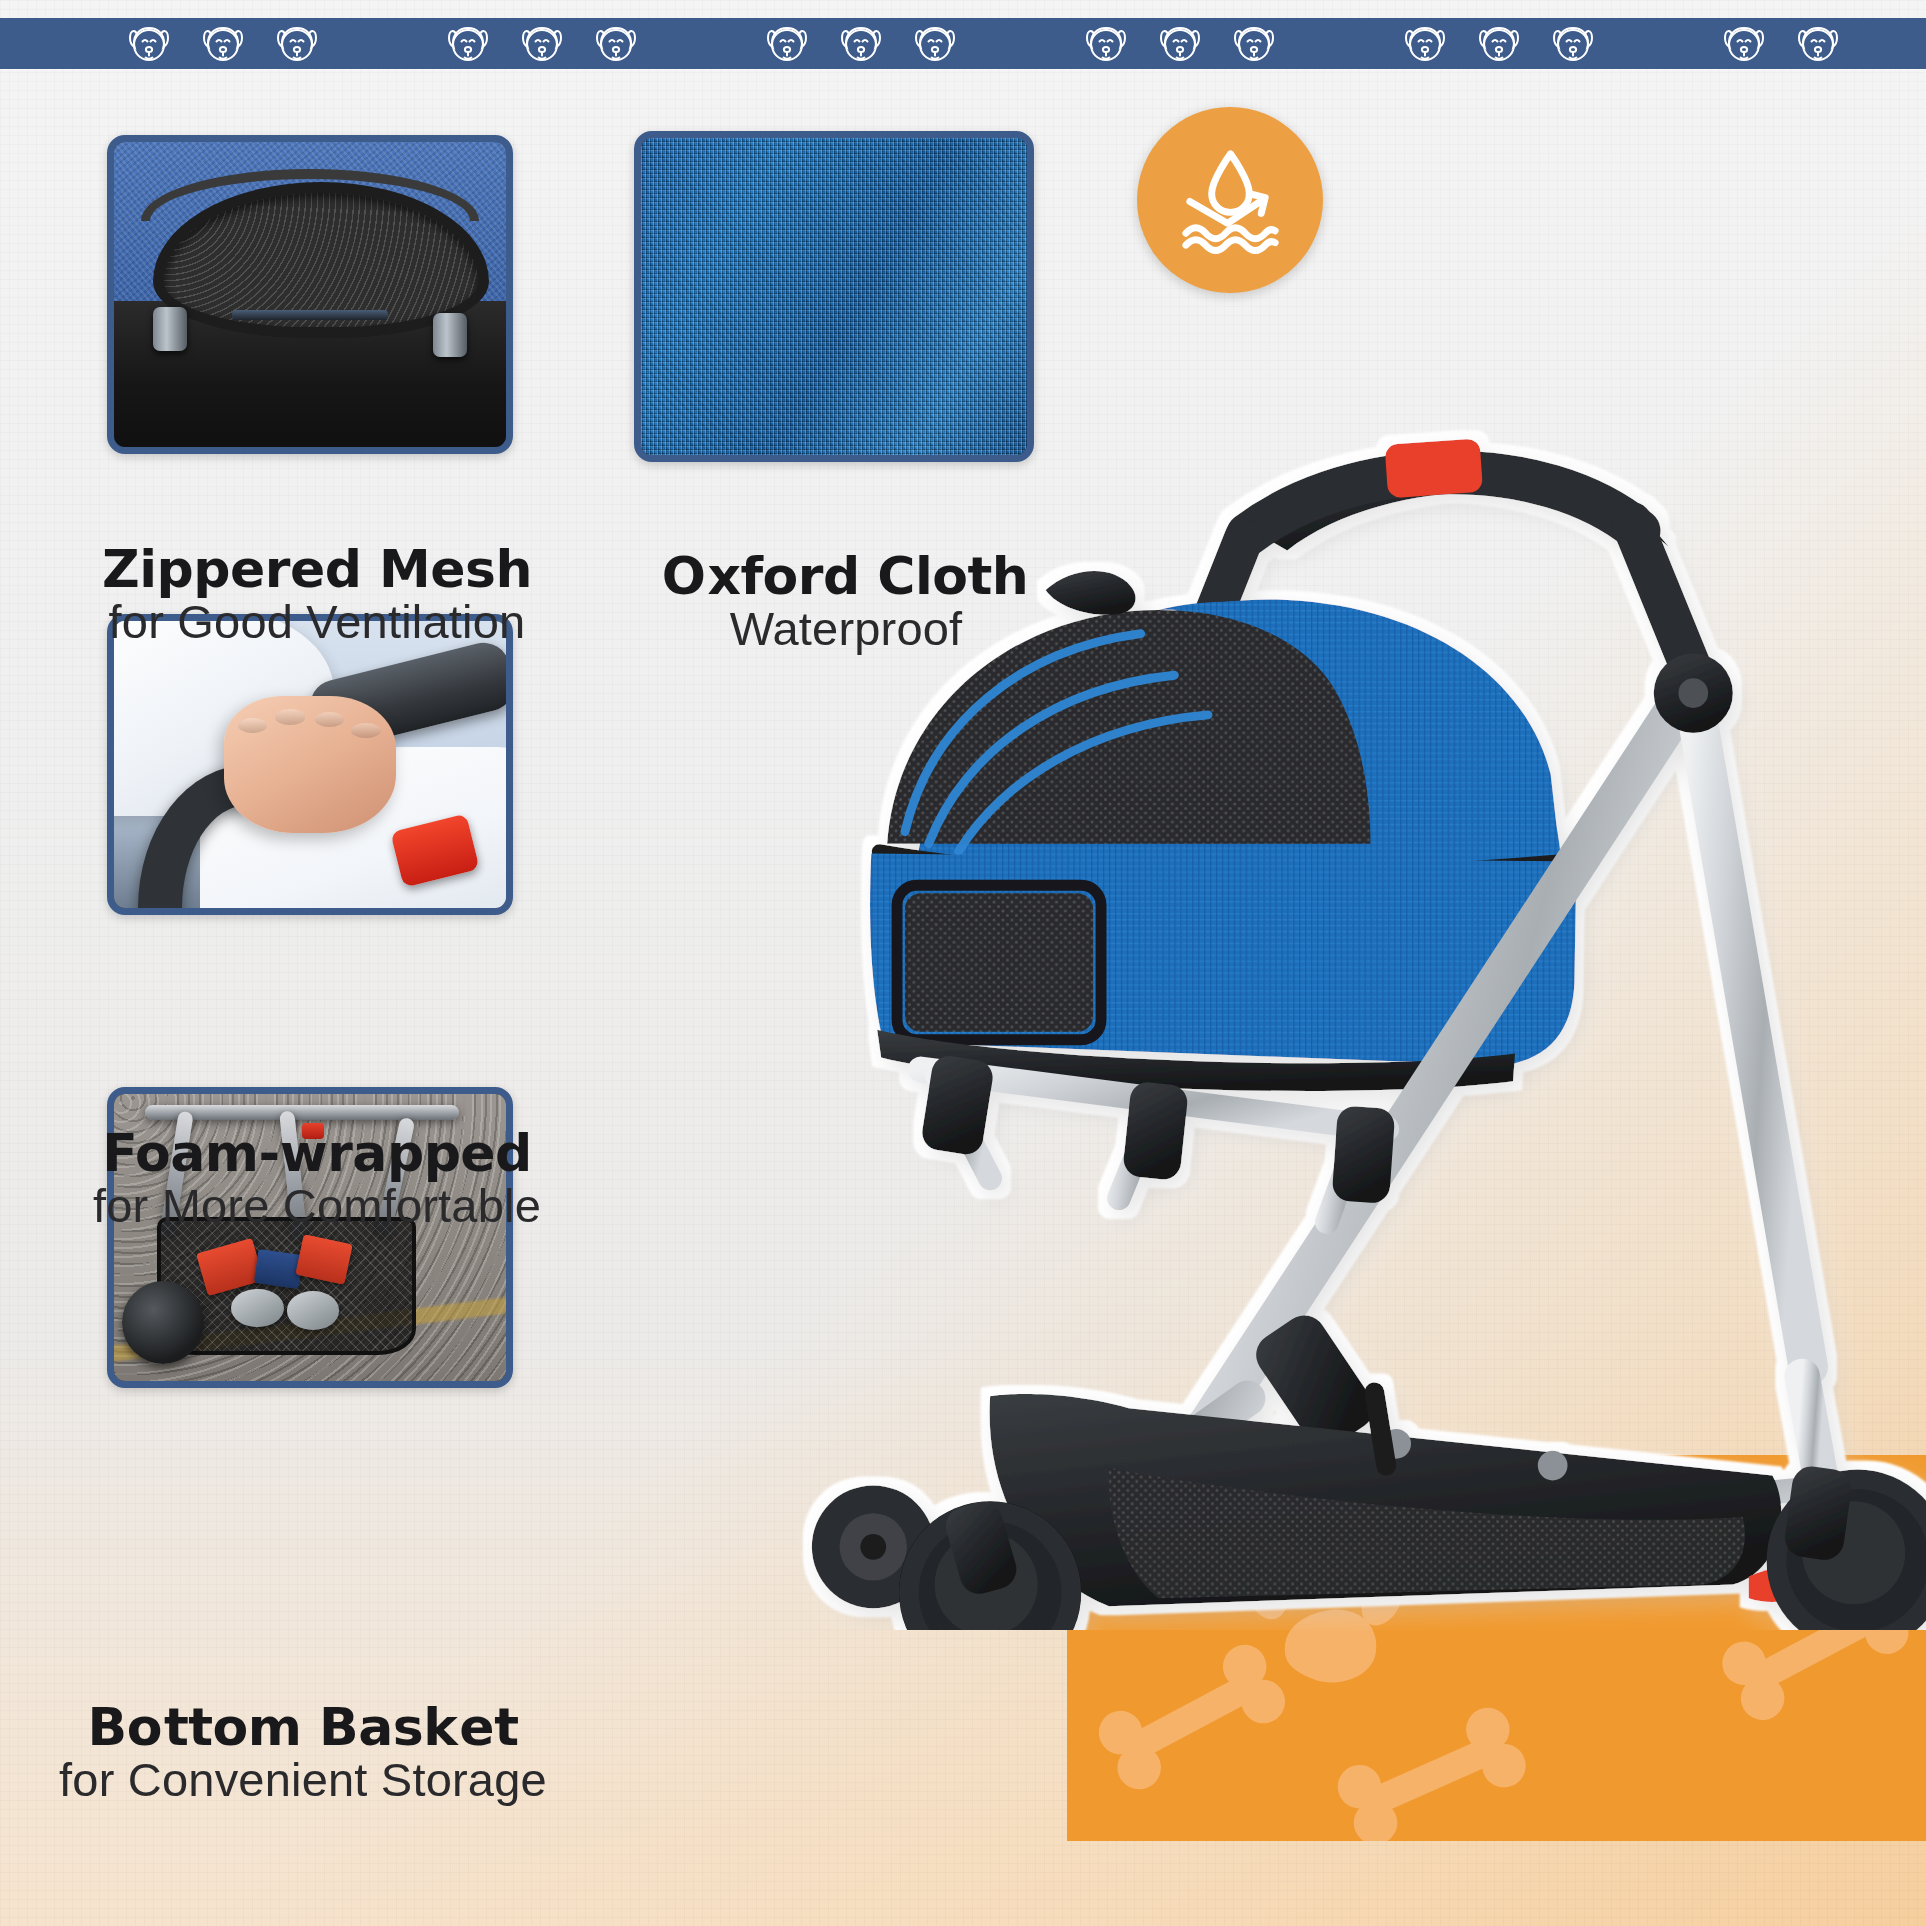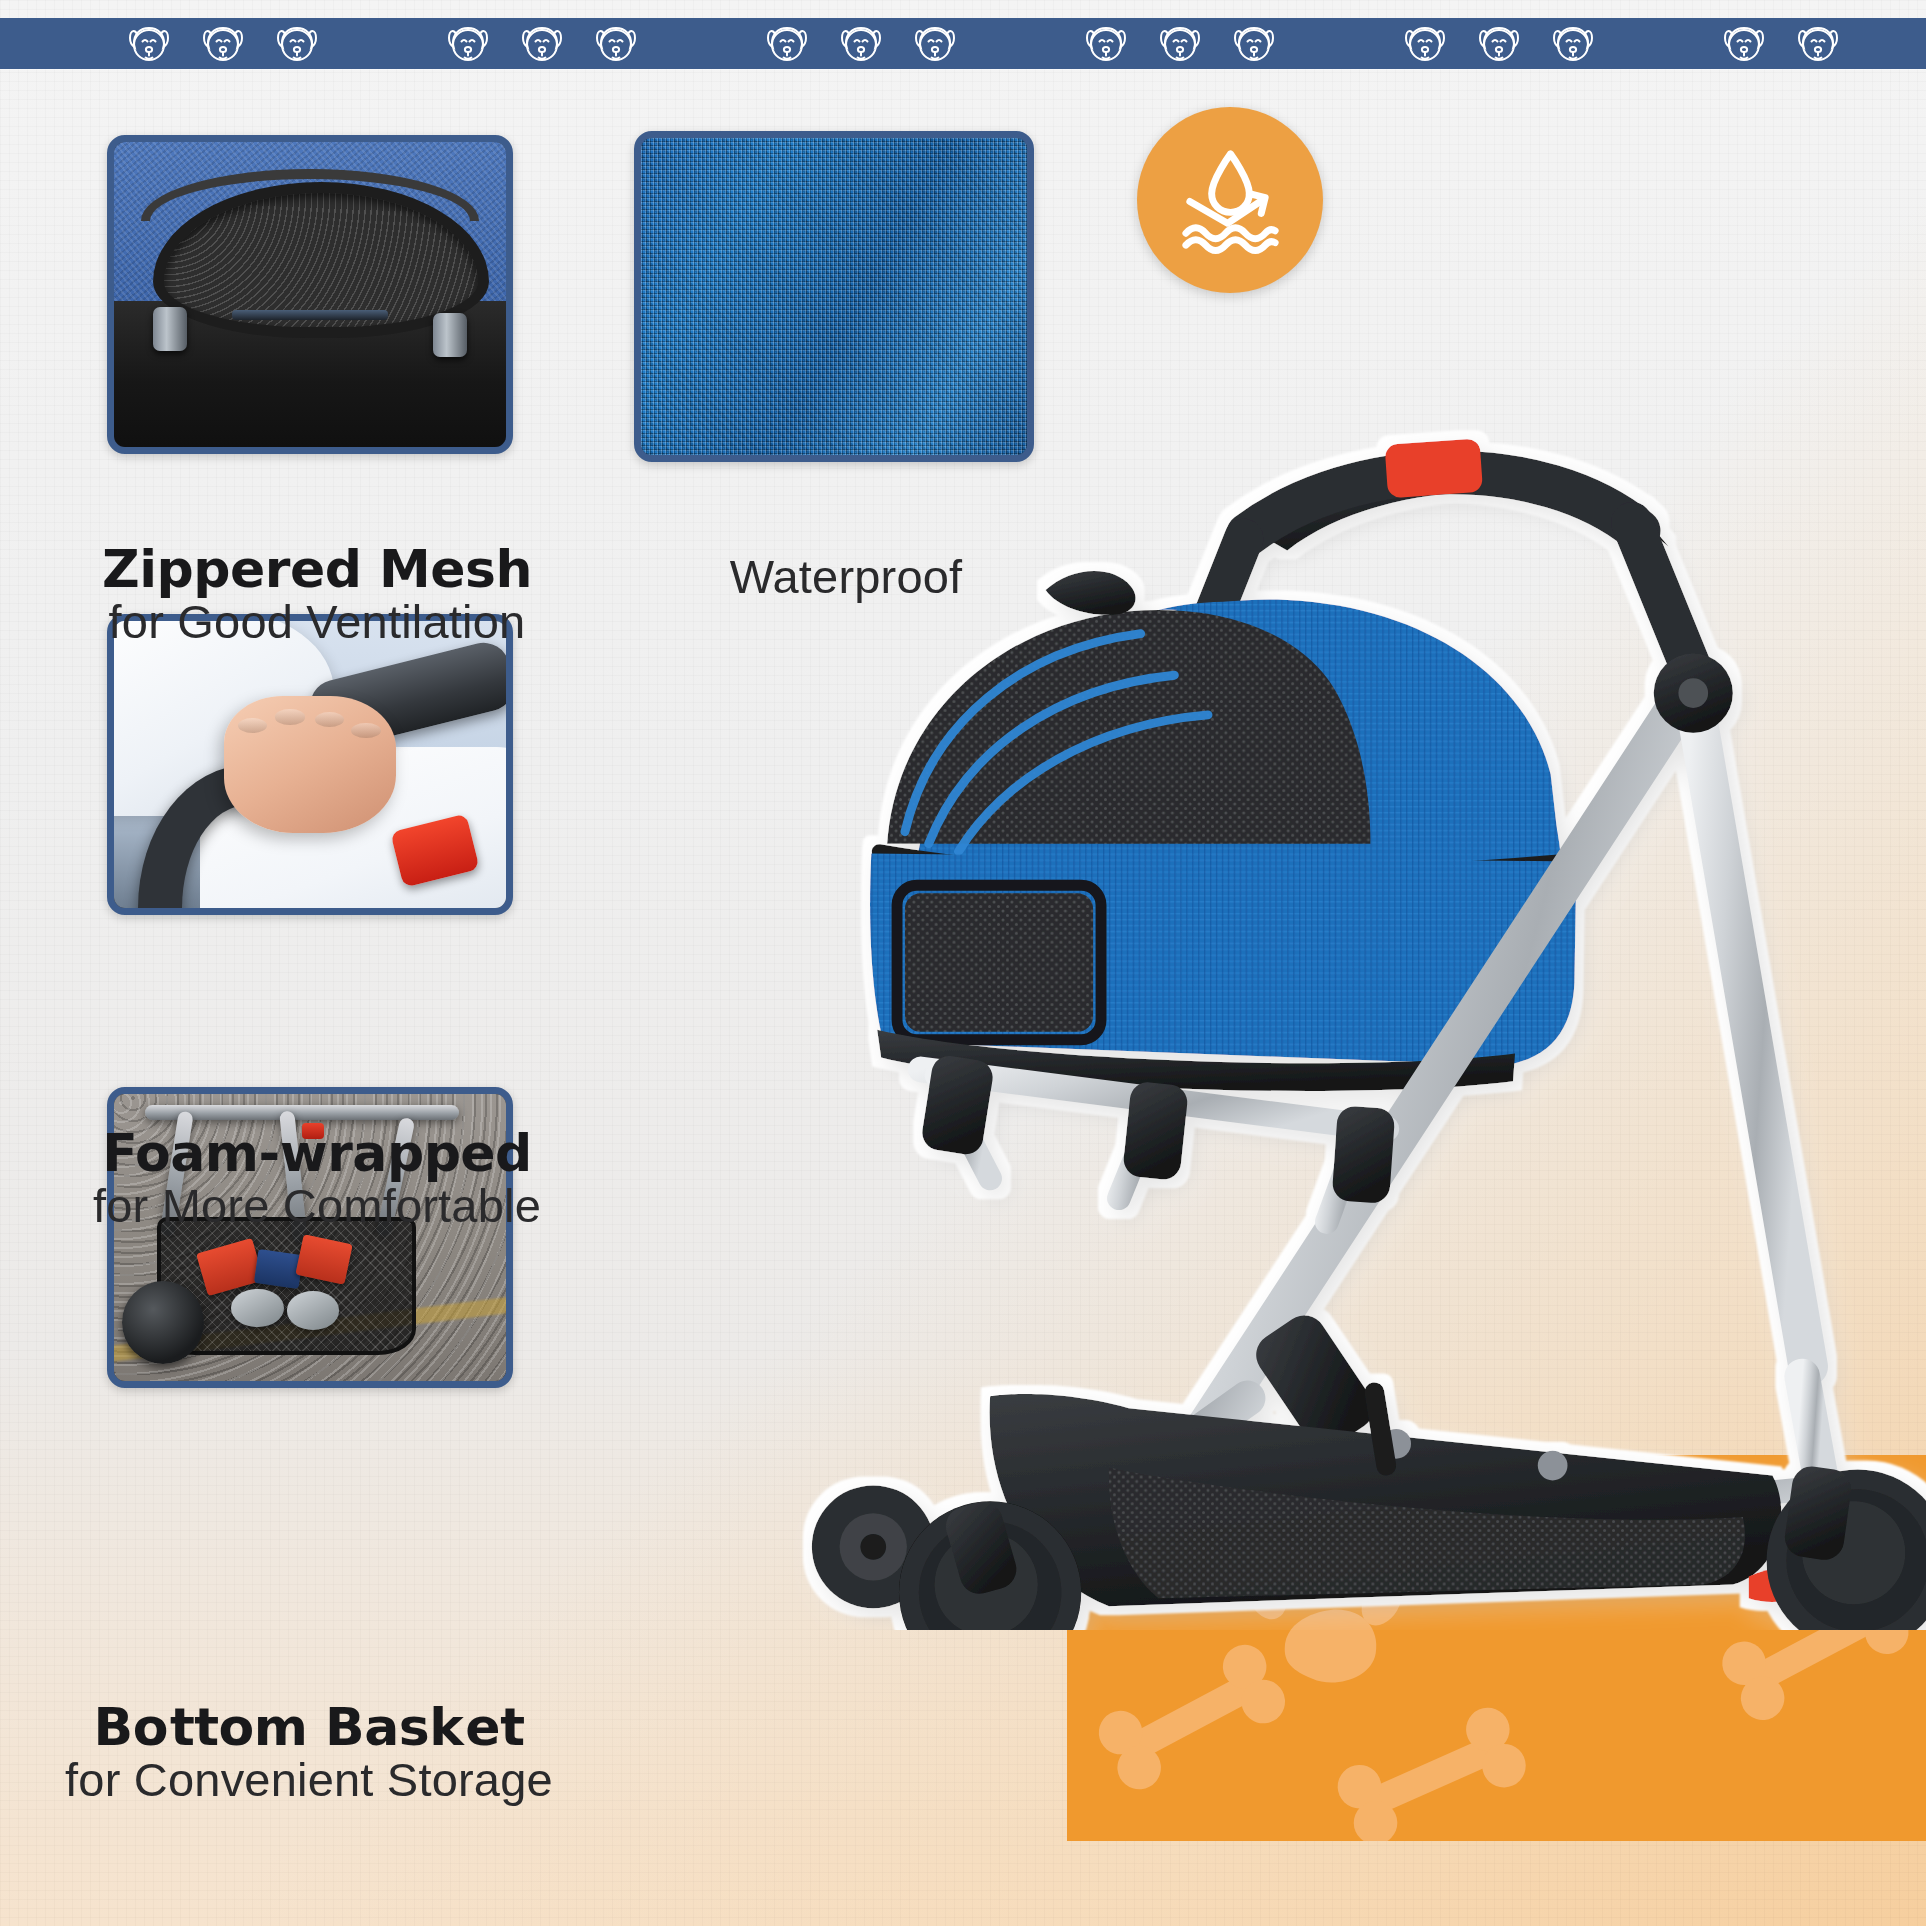--- a/index.html
+++ b/index.html
@@ -161,21 +161,21 @@
   .hl::before{
     content:"";position:absolute;left:-4px;right:-4px;top:17%;bottom:-13%;
     background:#f2a64a;border-radius:9px;z-index:-1;
   }
   .hl>span{position:relative;z-index:1;}
 
   #txt1{left:20px;top:543px;width:594px;}
   #txt2{left:648px;top:550px;width:396px;}
   #txt2 .l1{font-size:52px;}
   #txt3{left:20px;top:1127px;width:594px;}
-  #txt4{left:12px;top:1701px;width:594px;}
+  #txt4{left:6px;top:1701px;width:594px;}
 
   
   #stroller{position:absolute;left:693px;top:396px;width:1234px;height:1234px;}
 </style>
 </head>
 <body>
 
 <div id="stage">
 
   <div class="banner">
@@ -523,20 +523,21 @@
       </g>
     </g>
   </svg>
 
   <div class="ftext" id="txt1">
     <div class="l1">Zippered Mesh</div>
     <div class="sub">for Good Ventilation</div>
   </div>
 
   <div class="ftext" id="txt2">
+    <div class="l1"><span>O</span><span class="hl"><span>xford Cloth</span></span></div>
     <div class="sub">Waterproof</div>
   </div>
 
   <div class="ftext" id="txt3">
     <div class="l1">Foam-wrapped</div>
     <div class="sub">for More Comfortable</div>
   </div>
 
   <div class="ftext" id="txt4">
     <div class="l1"><span>Bo</span><span class="hl"><span>ttom Bask</span></span><span>et</span></div>

